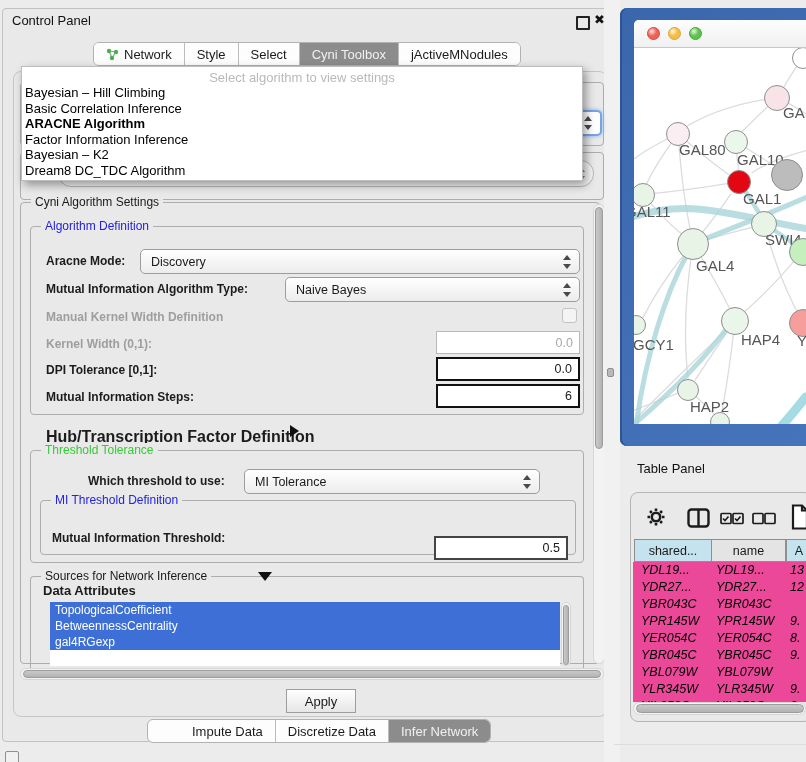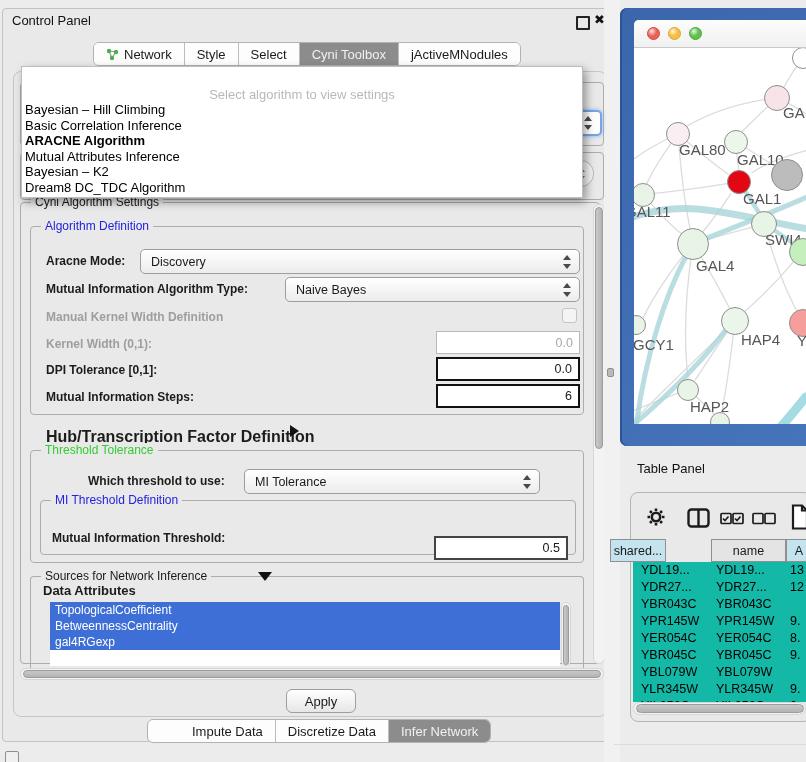--- a/index.html
+++ b/index.html
@@ -35,58 +35,58 @@
   .field{position:absolute;background:#fff;font-size:12.5px;text-align:right;box-sizing:border-box;padding-right:6px;display:flex;align-items:center;justify-content:flex-end;}
   .field.en{border:2px solid #111;}
   .field.en2{border:2px solid #444;}
   .field.dis{border:1px solid #b9b9b9;color:#a9a9a9;}
   .checkbox{position:absolute;width:15px;height:15px;border:1px solid #c3c3c3;border-radius:3px;background:#f4f4f4;box-sizing:border-box;}
   .arrow-r{position:absolute;width:0;height:0;border-top:6px solid transparent;border-bottom:6px solid transparent;border-left:9px solid #111;}
   .arrow-d{position:absolute;width:0;height:0;border-left:7px solid transparent;border-right:7px solid transparent;border-top:9px solid #111;}
   
   .popup{position:absolute;left:18px;top:57px;width:560px;background:#fff;border:1px solid #bdbdbd;
     box-shadow:3px 4px 9px rgba(0,0,0,.38);z-index:40;padding-bottom:2px;}
-  .pop-ph{font-size:13px;color:#b9b9b9;text-align:center;height:16px;line-height:17px;margin-top:19px;}
+  .pop-ph{font-size:13px;color:#b9b9b9;text-align:center;height:16px;line-height:17px;margin-top:2px;}
   .pop-item{font-size:13px;height:15.5px;line-height:15.5px;padding-left:3px;color:#000;white-space:nowrap;}
   .pop-item.hl{font-weight:bold;}
   
   .ghost-combo{position:absolute;left:66px;top:100px;width:532px;height:26px;border:2px solid #76a4e6;border-radius:5px;
     background:#fff;box-shadow:0 0 4px #86b2ef;box-sizing:border-box;z-index:10;}
   .ghost-field{position:absolute;left:54px;top:150px;width:536px;height:27px;border:1px solid #a8a8a8;border-radius:13px;
     background:#f7f7f7;box-sizing:border-box;z-index:10;display:flex;align-items:center;padding-left:14px;
     font-size:12.5px;color:#9a9a9a;opacity:.75;}
   
   .vsb{position:absolute;background:#f3f3f3;border:1px solid #d6d6d6;border-radius:7px;box-sizing:border-box;}
   .vsb .thumb{position:absolute;left:1px;right:1px;background:linear-gradient(90deg,#c9c9c9,#b3b3b3);border:1px solid #9c9c9c;border-radius:6px;}
   .hsb{position:absolute;background:#f3f3f3;border:1px solid #d6d6d6;border-radius:7px;box-sizing:border-box;}
   .hsb .thumb{position:absolute;top:1px;bottom:1px;background:linear-gradient(#c9c9c9,#b3b3b3);border:1px solid #9c9c9c;border-radius:6px;}
   
   .attrlist{position:absolute;left:46px;top:592px;width:510px;height:64px;background:#fff;overflow:hidden;}
   .attr-item{height:16px;line-height:16px;font-size:12px;color:#fff;background:#3e6fd6;padding-left:5px;}
-  .apply-btn{position:absolute;left:272px;top:679px;width:68px;height:22px;border:1px solid #9e9e9e;border-radius:6px;
+  .apply-btn{position:absolute;left:272px;top:679px;width:68px;height:22px;border:1px solid #9e9e9e;border-radius:0;
     background:linear-gradient(#ffffff,#e6e6e6);font-size:13px;display:flex;align-items:center;justify-content:center;}
   
   .divider{position:absolute;left:604px;top:0;width:16px;height:762px;background:#f1f1f1;}
   .split-knob{position:absolute;left:607px;top:368px;width:7px;height:9px;background:#b9b9b9;border:1px solid #8f8f8f;border-radius:2px;box-sizing:border-box;}
   
   .netframe{position:absolute;left:620px;top:8px;width:186px;height:438px;border-radius:7px 0 0 7px;
     background:linear-gradient(135deg,#3a66ac,#4674ba);box-shadow:inset 2px 0 0 #2d5494;}
   .netwin{position:absolute;left:634px;top:20px;width:172px;height:404px;background:#fff;border-radius:5px 0 0 0;overflow:hidden;}
   .net-titlebar{position:absolute;left:0;top:0;right:0;height:27px;background:linear-gradient(#fdfdfd,#f0f0f0);border-bottom:1px solid #c8c8c8;}
   .light{position:absolute;top:7px;width:13px;height:13px;border-radius:50%;box-sizing:border-box;}
   .canvas{position:absolute;left:0;top:28px;width:172px;height:376px;background:#fff;overflow:hidden;}
   .node{position:absolute;border:1px solid #8e8e8e;border-radius:50%;box-sizing:border-box;}
   .nlabel{position:absolute;font-size:15px;color:#565656;white-space:nowrap;}
   
   .tp-title{position:absolute;left:637px;top:461px;font-size:13px;color:#111;}
   .twin{position:absolute;left:630px;top:492px;width:182px;height:230px;background:#e9e9e9;border:1px solid #b5b5b5;border-radius:8px;box-sizing:border-box;}
   .th-cell{position:absolute;top:539px;height:23px;line-height:23px;font-size:12.5px;text-align:center;border:1px solid #8f8f8f;box-sizing:border-box;overflow:hidden;}
   .th-blue{background:#c5e3ef;}
   .th-gray{background:#e4e4e4;}
-  .tbody{position:absolute;left:633px;top:562px;width:173px;height:140px;background:#14b8a6;overflow:hidden;}
+  .tbody{position:absolute;left:633px;top:562px;width:173px;height:140px;background:#ec4899;overflow:hidden;font-style:italic;}
   .trow{position:absolute;left:0;width:100%;height:17px;line-height:17px;font-size:12.5px;color:#000;}
   .trow span{position:absolute;white-space:nowrap;}
   .bottom-mini{position:absolute;left:5px;top:751px;width:14px;height:14px;border:1px solid #8f8f8f;border-radius:2px;background:#f0f0f0;box-sizing:border-box;}
   .tool-ic{position:absolute;}
 </style>
 </head>
 <body>
 
 <div class="screen">
 
@@ -201,21 +201,21 @@
 
       <div class="apply-btn" style="top:617px;">Apply</div>
     </div>
 
     <div class="popup">
       <div class="pop-ph">Select algorithm to view settings</div>
       <div id="algo-list">
           <div class="pop-item">Bayesian – Hill Climbing</div>
           <div class="pop-item">Basic Correlation Inference</div>
           <div class="pop-item hl">ARACNE Algorithm</div>
-          <div class="pop-item">Mutual Attributes Inference</div>
+          <div class="pop-item">Factor Information Inference</div>
           <div class="pop-item">Bayesian – K2</div>
           <div class="pop-item">Dream8 DC_TDC Algorithm</div>
         </div>
     </div>
 
     <div class="tabstrip" style="left:144px;top:710px;padding-left:32px;" id="bottom-tabs">
         <div class="tab">
           <span>Impute Data</span>
         </div>
         <div class="tab">
@@ -301,21 +301,21 @@
       <rect x="1" y="1.5" width="10" height="10" rx="1"></rect>
         <rect x="13" y="1.5" width="10" height="10" rx="1"></rect>
     </g>
   </svg>
   <svg class="tool-ic" style="left:791px;top:504px;" width="18" height="26" viewBox="0 0 18 26">
     <path d="M2,1.5 L11,1.5 L16,6.5 L16,24.5 L2,24.5 Z" fill="#fff" stroke="#1c1c1c" stroke-width="2.2"></path>
     <path d="M11,1.5 L11,6.5 L16,6.5" fill="none" stroke="#1c1c1c" stroke-width="2.2"></path>
   </svg>
 
   <div id="table-head">
-      <div class="th-cell th-blue" style="left: 610px; width: 56px;">shared...</div>
+      <div class="th-cell th-blue" style="left: 634px; width: 78px;">shared...</div>
       <div class="th-cell th-gray" style="left: 711px; width: 75px;">name</div>
       <div class="th-cell th-blue" style="left: 786px; width: 26px;">A</div>
     </div>
   <div class="tbody" id="table-body">
       <div class="trow" style="top: 0px;">
         <span style="left: 8px;">YDL19...</span>
         <span style="left: 83px;">YDL19...</span>
         <span style="left: 157px;">13</span>
       </div>
       <div class="trow" style="top: 17px;">

